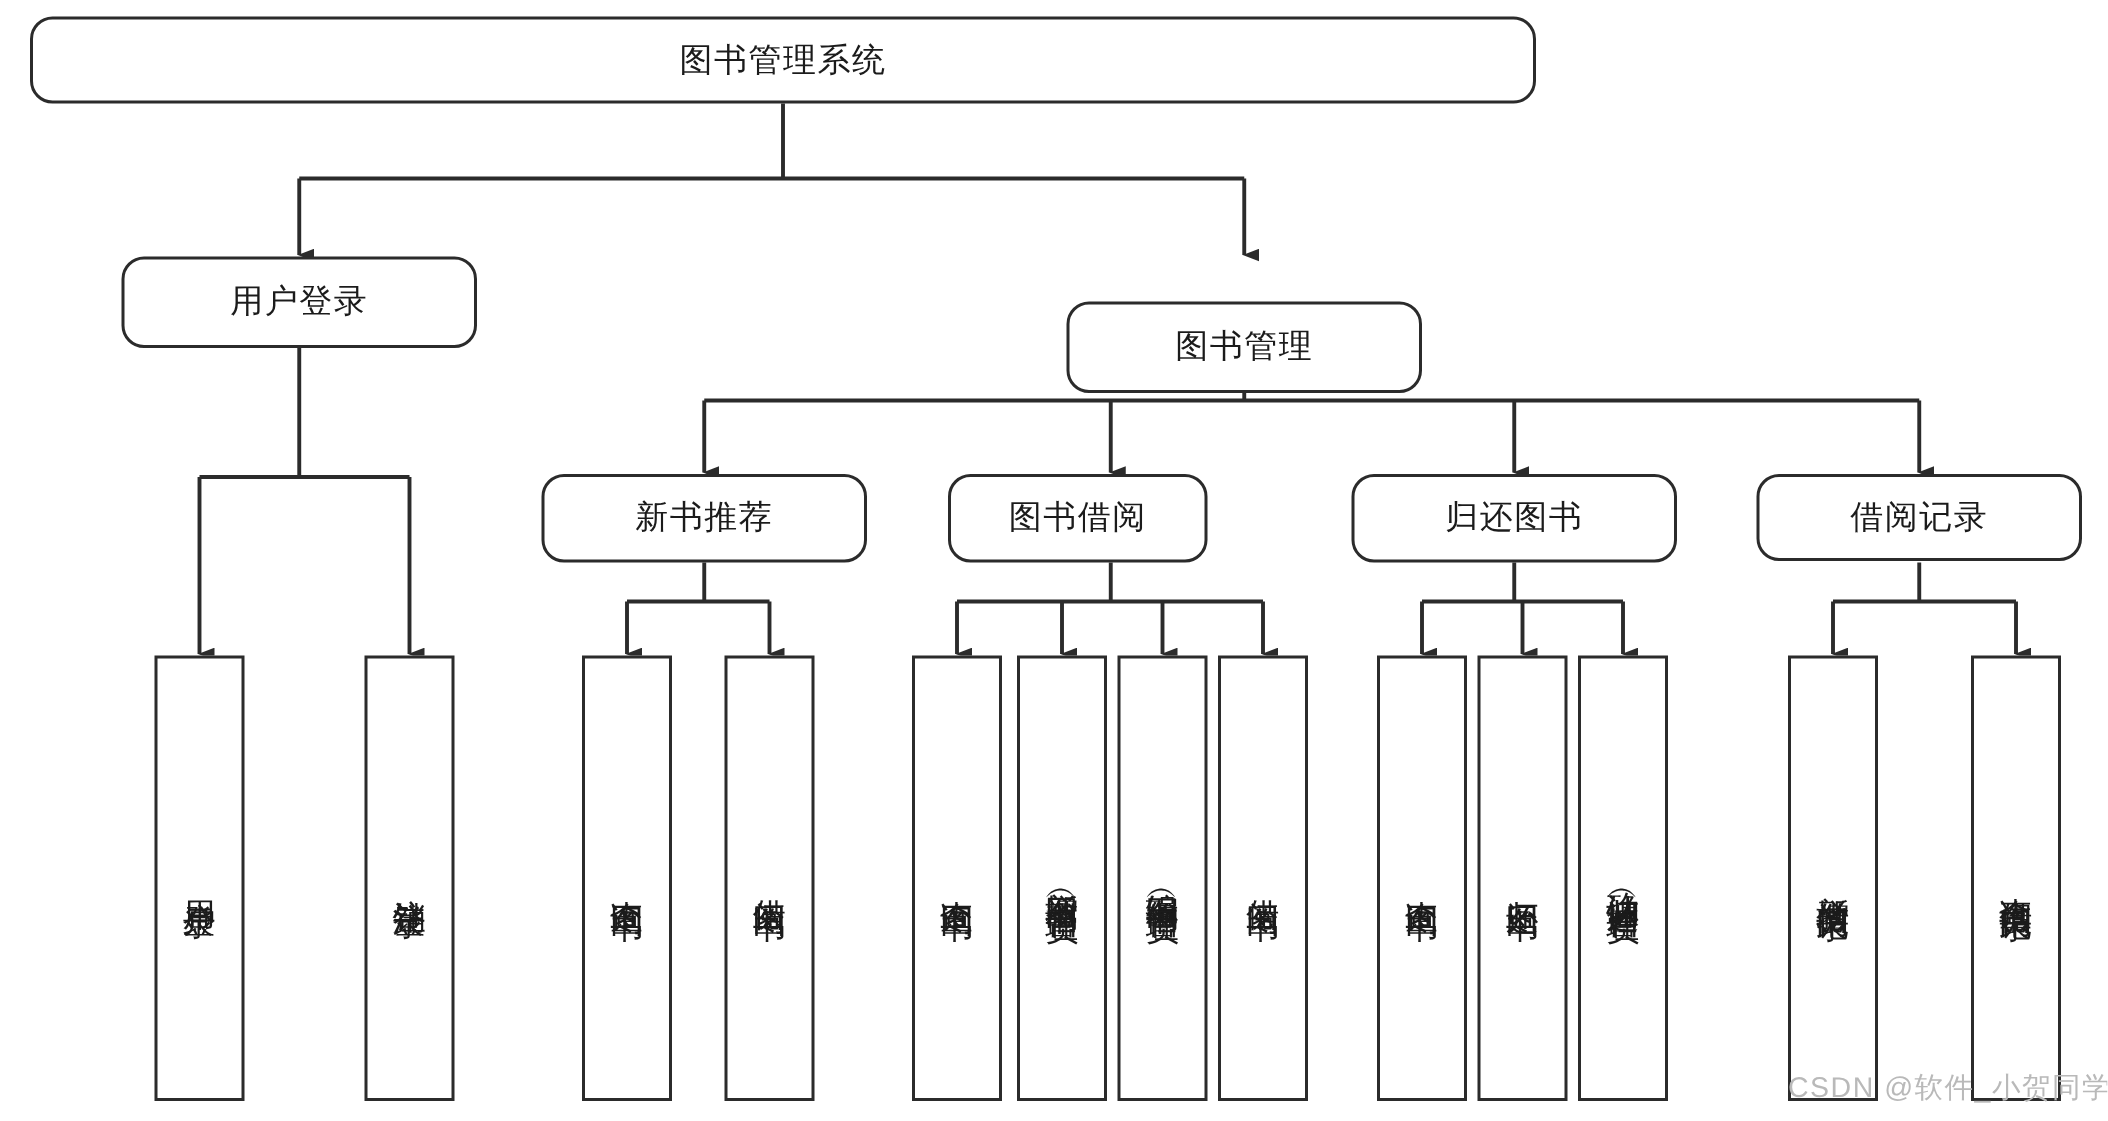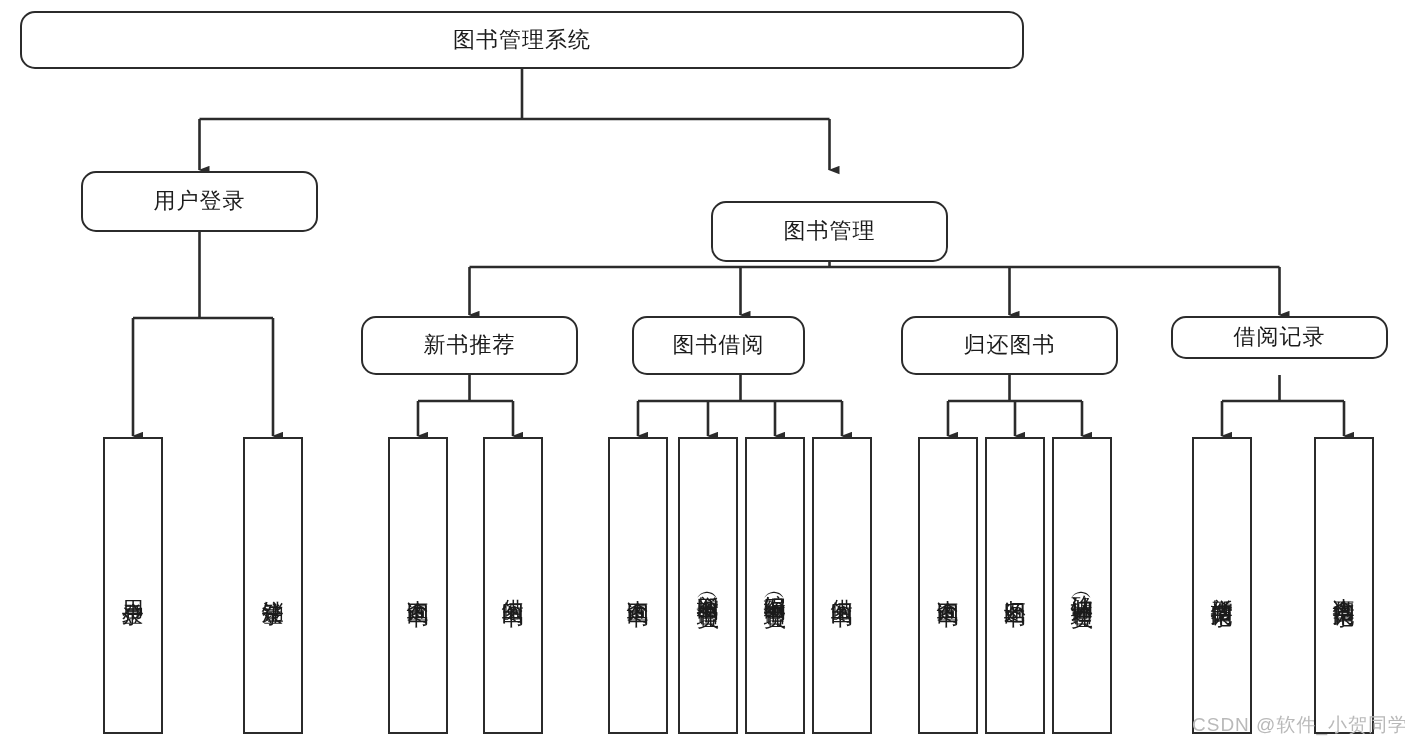--- a/index.html
+++ b/index.html
@@ -129,21 +129,21 @@
       </div>
       <div class="node horiz" style="left: 361px; top: 316px; width: 217px; height: 59px;">
         <span>新书推荐</span>
       </div>
       <div class="node horiz" style="left: 632px; top: 316px; width: 173px; height: 59px;">
         <span>图书借阅</span>
       </div>
       <div class="node horiz" style="left: 901px; top: 316px; width: 217px; height: 59px;">
         <span>归还图书</span>
       </div>
-      <div class="node horiz" style="left: 1171px; top: 316px; width: 217px; height: 43px;">
+      <div class="node horiz" style="left: 1171px; top: 316px; width: 217px; height: 58px;">
         <span>借阅记录</span>
       </div>
       <div class="node vert" style="left: 103px; top: 437px; width: 60px; height: 297px;">
         <span class="vlabel">用户登录</span>
       </div>
       <div class="node vert" style="left: 243px; top: 437px; width: 60px; height: 297px;">
         <span class="vlabel">注销登录</span>
       </div>
       <div class="node vert" style="left: 388px; top: 437px; width: 60px; height: 297px;">
         <span class="vlabel">查询图书</span>

